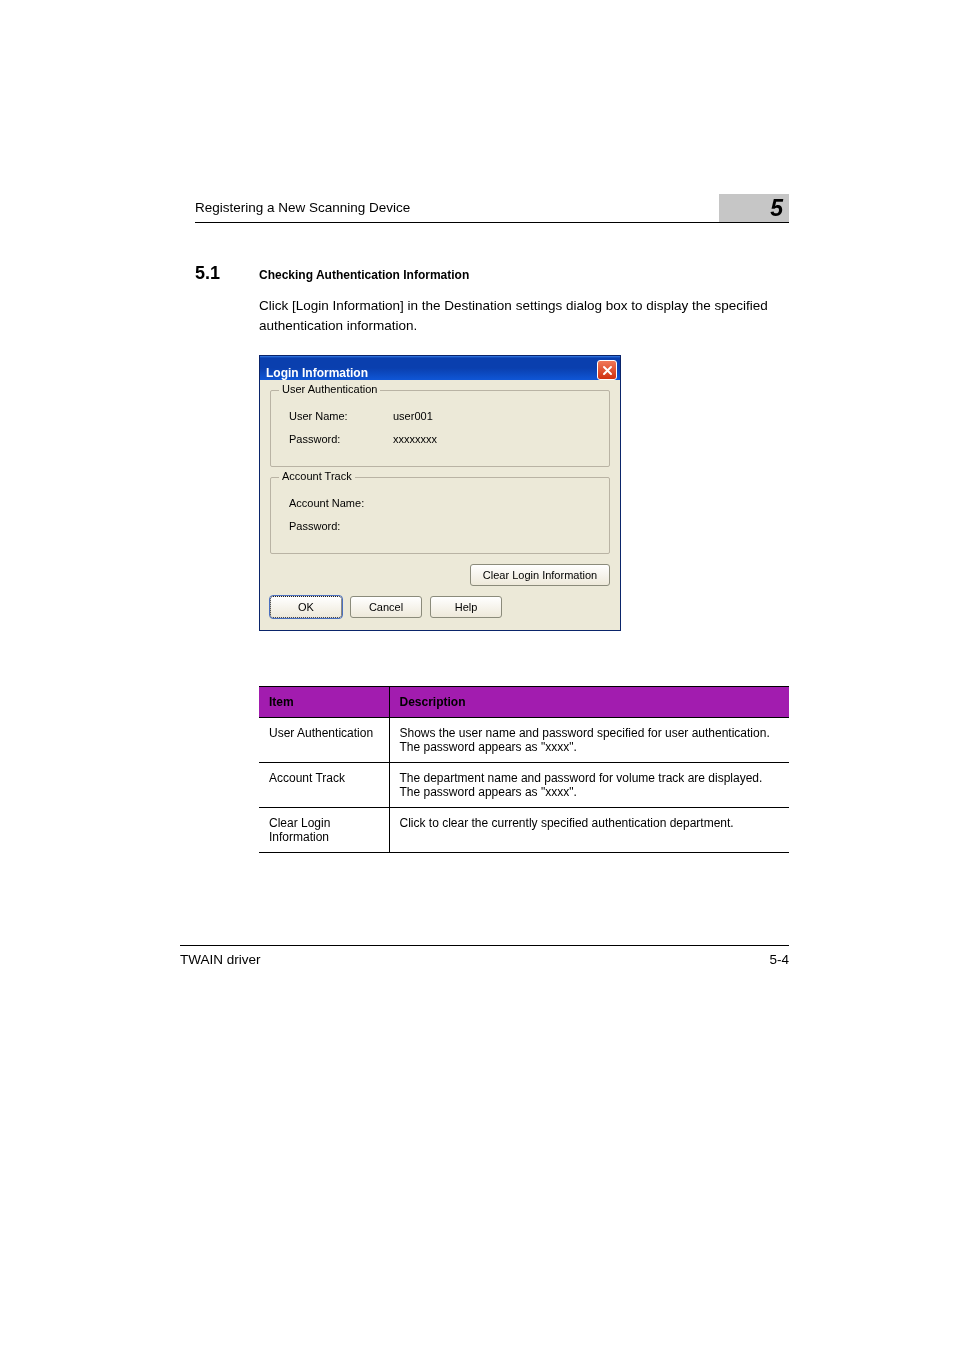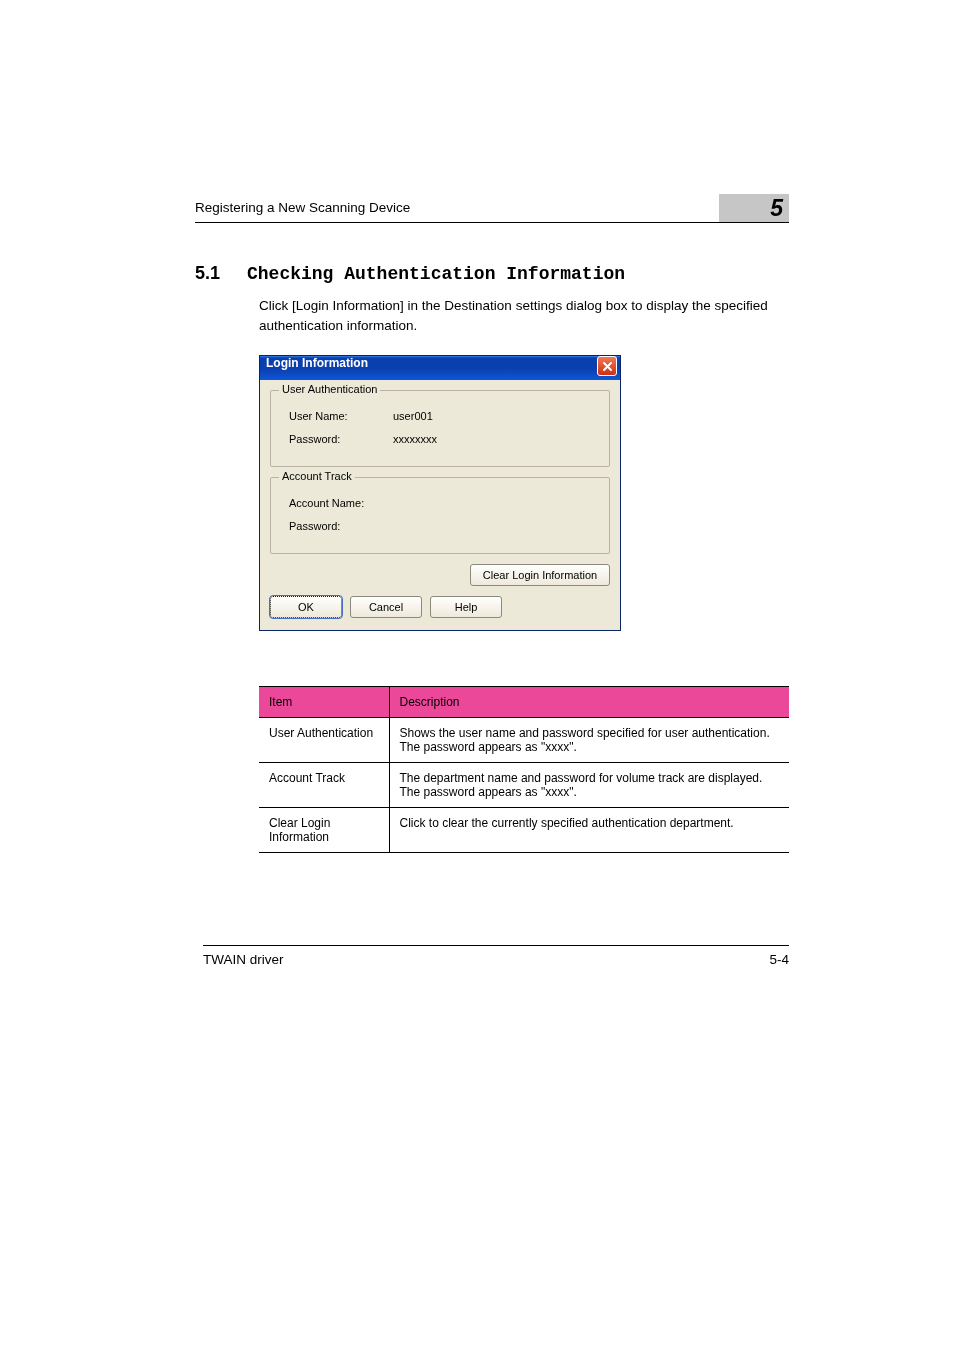--- a/index.html
+++ b/index.html
@@ -41,33 +41,32 @@
     padding-right: 6px;
     font-family: "Arial Black", Arial, sans-serif;
     font-size: 23px;
     font-style: italic;
     font-weight: 900;
     line-height: 1;
   }
   
   .section-row {
     display: flex;
-    gap: 8px;
+    gap: 20px;
     align-items: baseline;
     margin-bottom: 12px;
   }
   .section-num {
     font-size: 18px;
     font-weight: 700;
     width: 44px;
   }
   .section-title {
-    font-size: 18px;
-    font-weight: 700;
-    font-family: Liberation Mono, monospace;
+    font-size: 12px;
+    font-weight: 700;
   }
   .body-text {
     font-size: 13.5px;
     line-height: 1.45;
     margin: 0 0 20px 64px;
   }
   
   .dialog {
     margin-left: 64px;
     width: 362px;
@@ -75,21 +74,21 @@
     background: #ece9d8;
     font-family: Tahoma, Arial, sans-serif;
     font-size: 11px;
     color: #000;
     margin-bottom: 55px;
   }
   .dlg-titlebar {
     height: 24px;
     background: linear-gradient(to bottom,#3a80e8 0%,#0a3fae 8%,#0a3fae 50%,#0f56d6 100%);
     display: flex;
-    align-items: flex-start;
+    align-items: flex-end;
     padding: 0 3px 0 6px;
     color: #fff;
     font-weight: 700;
     font-size: 12px;
   }
   .dlg-title { flex: 1; }
   .close-btn {
     width: 20px;
     height: 20px;
     border: 1px solid #fff;
@@ -158,32 +157,32 @@
     font-size: 12px;
   }
   .desc-table th, .desc-table td {
     text-align: left;
     vertical-align: top;
     padding: 8px 10px;
   }
   .desc-table thead th {
     border-top: 1.3px solid #000;
     border-bottom: 1.3px solid #000;
-    background: #ec4899;
-    font-weight: 400;
+    background: #a21caf;
+    font-weight: 700;
   }
   .desc-table thead th + th { border-left: 1px solid #000; }
   .desc-table tbody td { border-bottom: 0.8px solid #000; }
   .desc-table tbody td + td { border-left: 1px solid #000; }
   .desc-table tbody tr:last-child td { border-bottom: 1.3px solid #000; }
   .col-item { width: 130px; }
   
   .footer {
     position: absolute;
-    left: 203px;
+    left: 180px;
     right: 165px;
     bottom: 115px;
   }
   .footer-line { border-top: 1.2px solid #000; height: 0; margin-bottom: 6px; }
   .footer-row {
     display: flex;
     justify-content: space-between;
     font-size: 13.5px;
   }
 </style>

